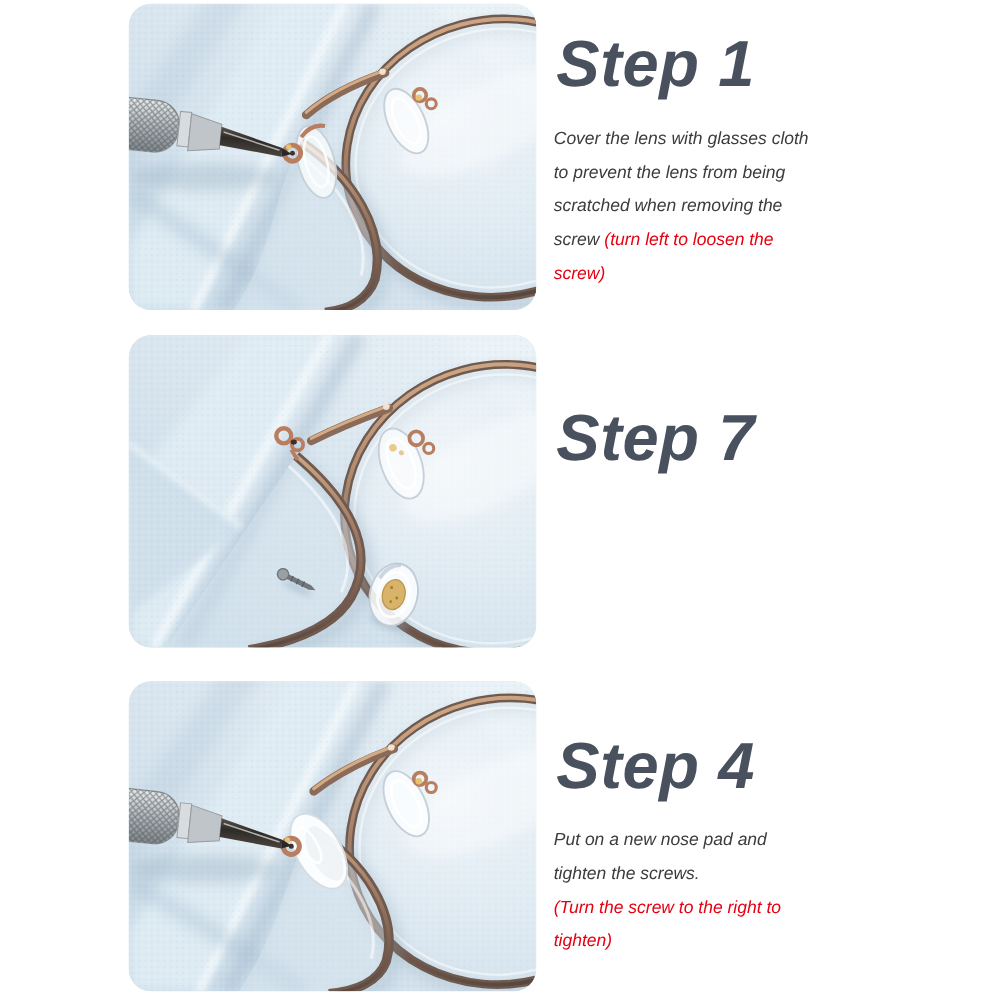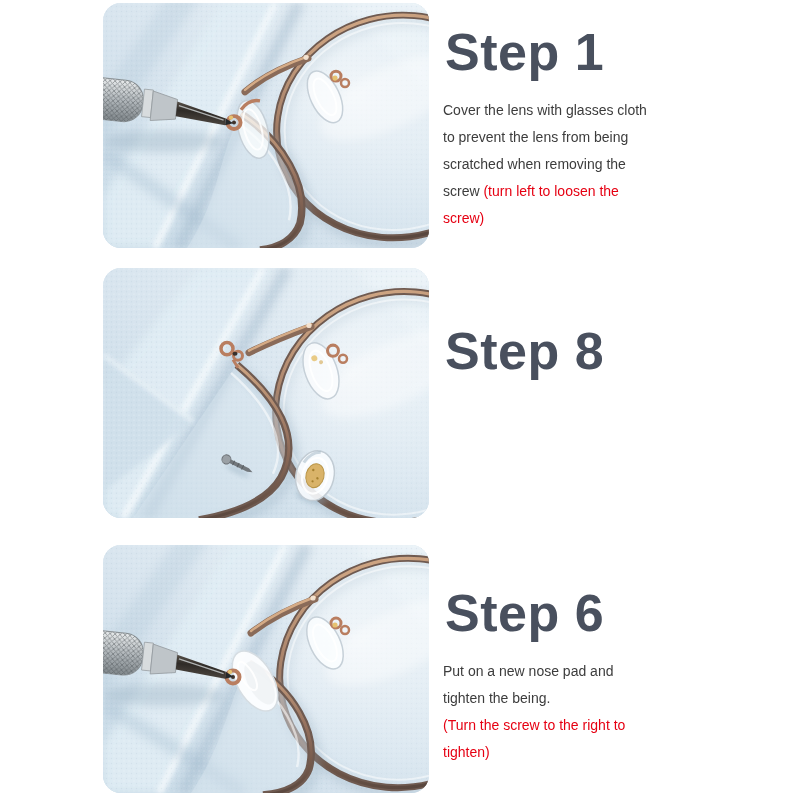--- a/index.html
+++ b/index.html
@@ -1,17 +1,17 @@
 <!DOCTYPE html>
 <html style="--page-bg: #ffffff; --heading: #49505e; --body: #3c3c3c; --note-red: #e60012; --cloth-blue: #d8e5ee; --frame-bronze: #8a6b59;"><head>
 <meta charset="utf-8">
 <style>
   html,body{margin:0;padding:0;background:#fff;}
   body{width:800px;height:800px;font-family:"Liberation Sans","DejaVu Sans",sans-serif;}
-  .canvas{position:relative;width:680px;height:800px;background:var(--page-bg,#ffffff);overflow:hidden;}
+  .canvas{position:relative;width:680px;height:800px;background:var(--page-bg,#ffffff);overflow:hidden;font-style:italic;}
   .photo{position:absolute;left:103px;width:326px;border-radius:18px;overflow:hidden;background:#d8e5ee;}
   .photo svg{display:block;width:100%;height:100%;}
   .p1{top:3px;height:245px;}
   .p2{top:268px;height:250px;}
   .p3{top:545px;height:248px;}
   .text{position:absolute;left:443px;width:332px;}
   .t1{top:24px;}
   .t2{top:323px;}
   .t3{top:585px;}
   h2.step-title{margin:0 0 17px 2px;font-size:52px;line-height:1.08;font-weight:700;
@@ -202,21 +202,21 @@
           <ellipse cx="212" cy="206" rx="12.5" ry="18" fill="none" stroke="#ffffff" stroke-width="2.2" opacity="0.9"></ellipse>
           <path d="M198,196 a19,25 0 0,1 14,-14" fill="none" stroke="#aebfcb" stroke-width="3" opacity="0.6"></path>
           <ellipse cx="212" cy="206" rx="9" ry="12" fill="#d9b369" stroke="#b99548" stroke-width="1"></ellipse>
           <circle cx="209" cy="201" r="1.2" fill="#a5802f"></circle>
           <circle cx="215" cy="208" r="1.2" fill="#a5802f"></circle>
           <circle cx="211" cy="212" r="1.1" fill="#a5802f"></circle>
         </g>
       </svg>
     </figure>
     <div class="text t2">
-      <h2 class="step-title">Step 8</h2>
+      <h2 class="step-title">Step 7</h2>
     </div>
   </section>
 
   <section>
     <figure class="photo p3" style="margin:0">
       <svg viewBox="0 0 326 248" preserveAspectRatio="none">
         <g>
           <rect width="326" height="248" fill="url(#gCloth)"></rect>
           <path d="M128,0 L188,0 L58,248 L0,248 L0,200 Z" fill="#e0edf4" opacity="0.9" filter="url(#blurM)"></path>
           <path d="M182,0 L56,248" stroke="#f3f8fb" stroke-width="7" opacity="0.9" filter="url(#blurS)" fill="none"></path>
@@ -270,20 +270,20 @@
             <rect x="40" y="95" width="9" height="28" fill="#d8dcde" stroke="#9aa1a5" stroke-width="0.8"></rect>
             <polygon points="49,96 74,102 74,122 49,126" fill="#bfc5c9" stroke="#959b9f" stroke-width="0.8"></polygon>
             <polygon points="74,104 124,116 124,123 74,119" fill="url(#gShaft)"></polygon>
             <line x1="76" y1="108" x2="122" y2="118" stroke="#cfd4d5" stroke-width="1.2" opacity="0.8"></line>
             <polygon points="124,116 132,120 124,123" fill="#26292b"></polygon>
           </g>
         </g>
       </svg>
     </figure>
     <div class="text t3">
-      <h2 class="step-title">Step 6</h2>
+      <h2 class="step-title">Step 4</h2>
       <p class="step-body"><span>Put on a new nose pad and
-tighten the being.</span><span class="red block">(Turn the screw to the right to
+tighten the screws.</span><span class="red block">(Turn the screw to the right to
 tighten)</span></p>
     </div>
   </section>
 
 </div>
 
 </body></html>

